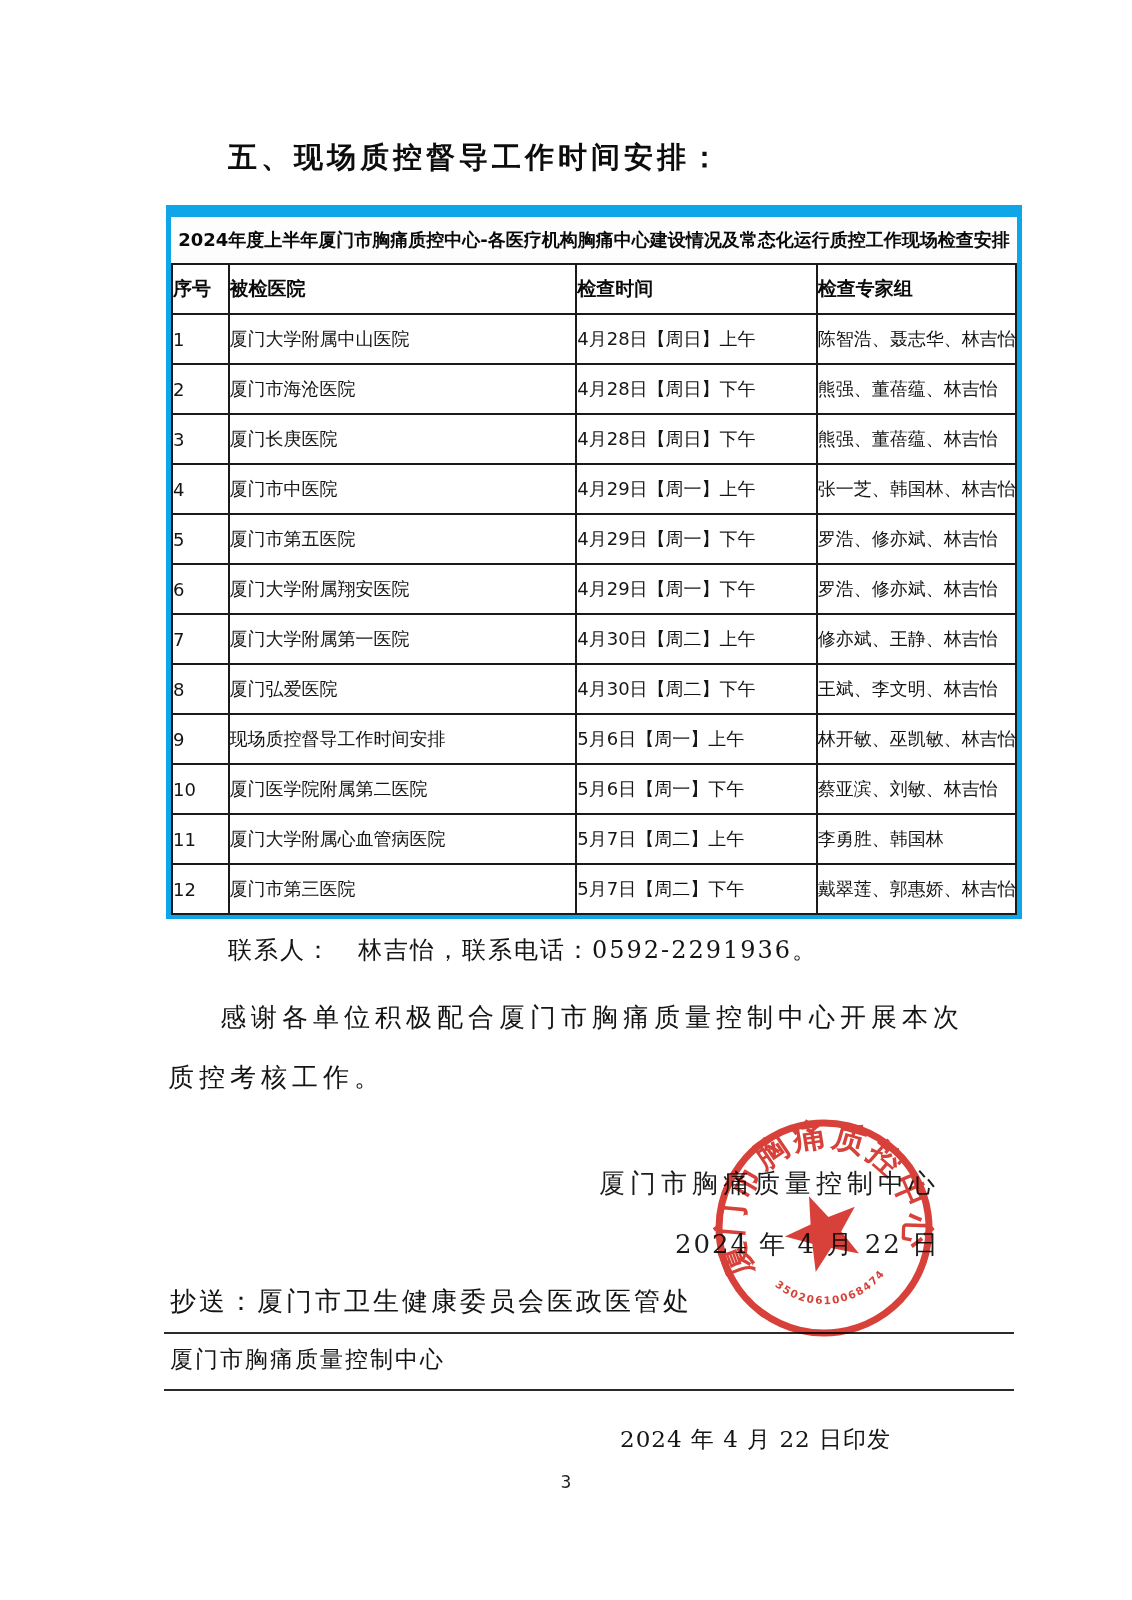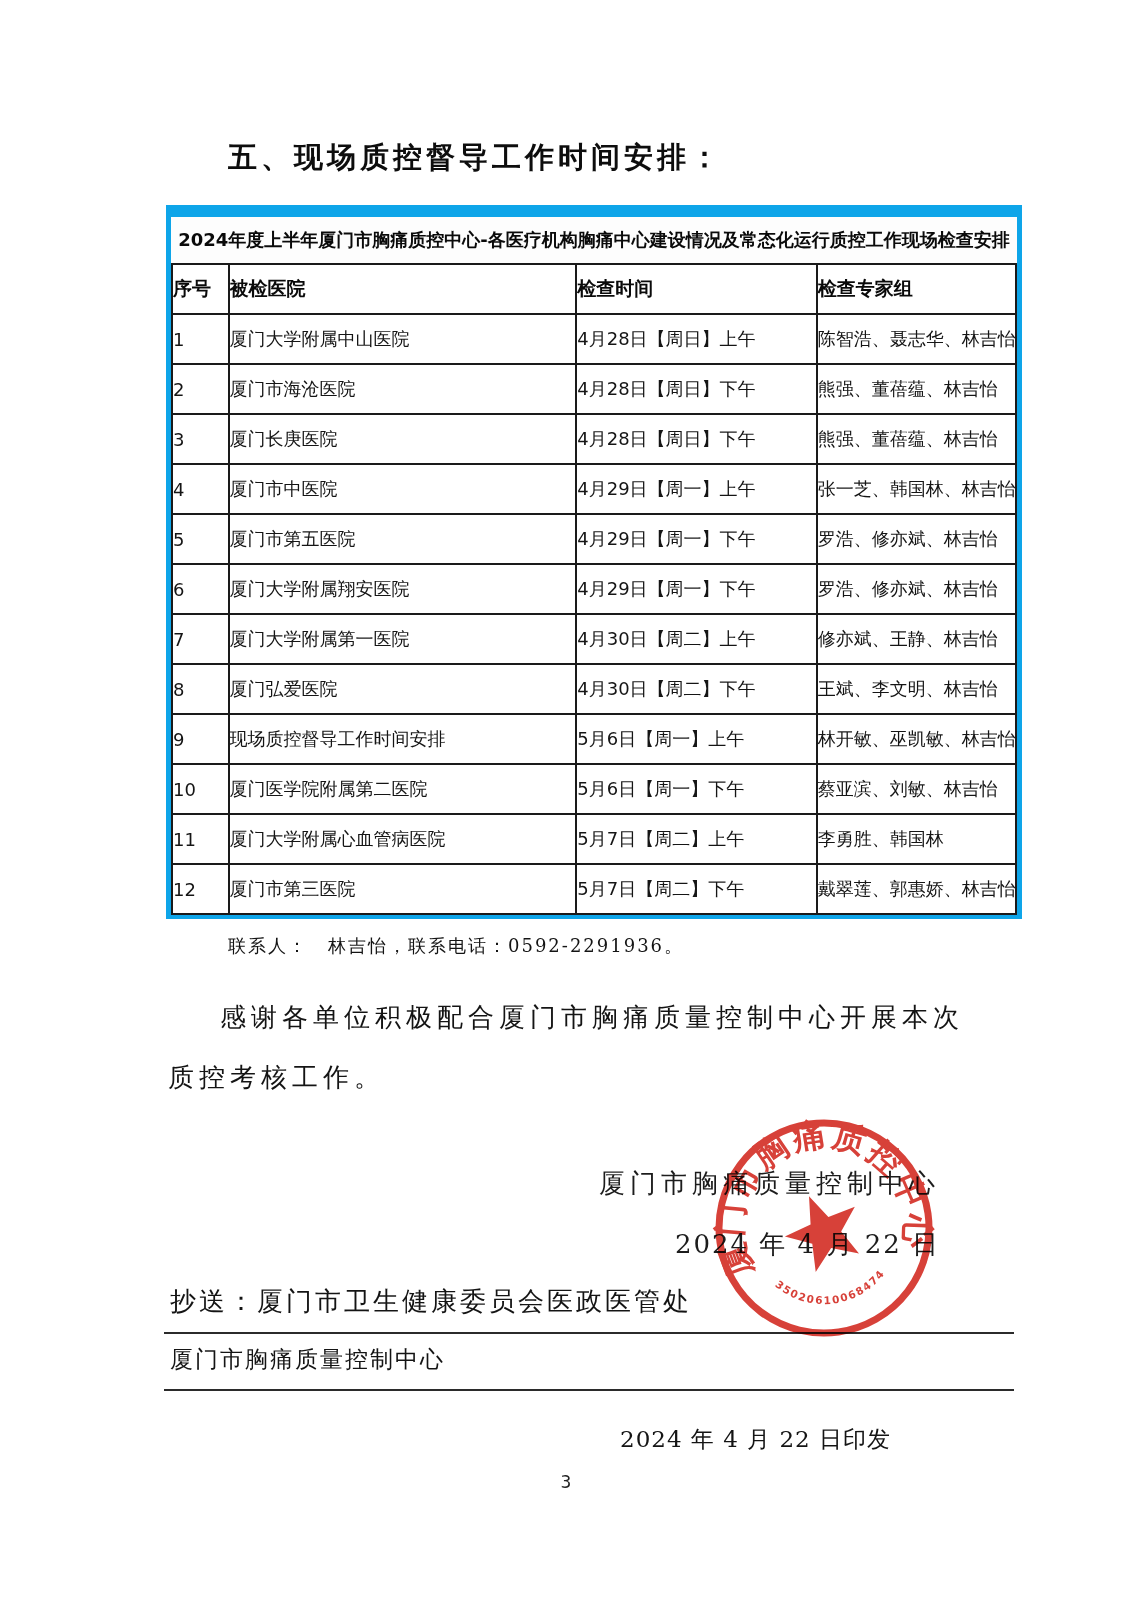--- a/index.html
+++ b/index.html
@@ -78,21 +78,21 @@
     font-size: 18px;
     font-weight: normal;
     color: #151515;
   }
 
   
   .contact-line {
     position: absolute;
     left: 228px;
     top: 934px;
-    font-size: 18px;
+    font-size: 24px;
     letter-spacing: 2px;
     white-space: pre;
     color: #141414;
   }
   .thanks-line1 {
     position: absolute;
     left: 220px;
     top: 1000px;
     font-size: 26px;
     letter-spacing: 5px;

